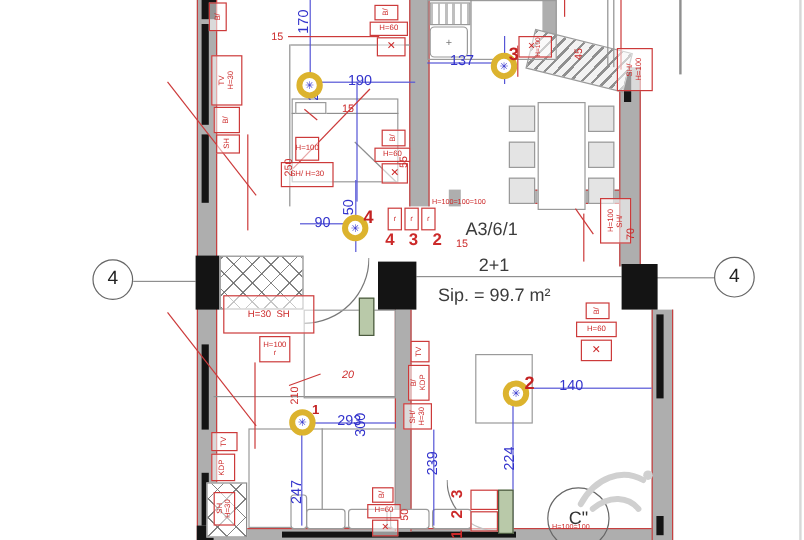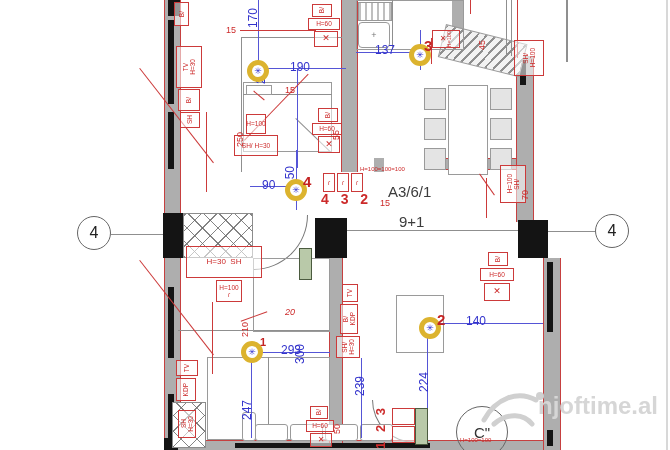--- a/index.html
+++ b/index.html
@@ -306,33 +306,33 @@
       <span>H=60</span>
     </div>
   <div class="rbox" style="left:484px;top:283px;width:26px;height:18px;font-size:9px;">
       <span>✕</span>
     </div>
 
   <div class="seq vt" style="left:374px;top:405px;font-size:13px;letter-spacing:3px;">1 2 3</div>
   <div class="rd" style="left:416px;top:437px;font-size:6px;">H=100=100</div>
 
   <div class="maintxt" style="left:388px;top:183px;">A3/6/1</div>
-  <div class="maintxt" style="left:399px;top:213px;">9+1</div>
+  <div class="maintxt" style="left:399px;top:213px;">2+1</div>
+  <div class="maintxt" style="left:365px;top:238px;">Sip. = 99.7 m²</div>
 
   <div class="gridc" style="left:77px;top:216px;">
       <span>4</span>
     </div>
   <div class="gridc" style="left:595px;top:214px;">
       <span>4</span>
     </div>
   <div class="cmark" style="left:456px;top:406px;">
       <span>C"</span>
     </div>
 
   <svg class="abs" style="left:478px;top:372px;z-index:10;" width="72" height="64" viewBox="0 0 72 64">
     <path d="M6 48 C18 26 40 18 58 28" fill="none" stroke="#d0d0d0" stroke-width="5" stroke-linecap="round"></path>
     <path d="M16 52 C30 40 46 42 54 52" fill="none" stroke="#d0d0d0" stroke-width="5" stroke-linecap="round"></path>
     <circle cx="62" cy="24" r="4" fill="#d0d0d0"></circle>
   </svg>
-  <div class="wm" style="left:538px;top:392px;">njoftime.al</div>
 
   <div class="gl" style="left:666px;top:0;width:2px;height:450px;background:#d8d8d8;"></div>
 </div>
 
 </body></html>

